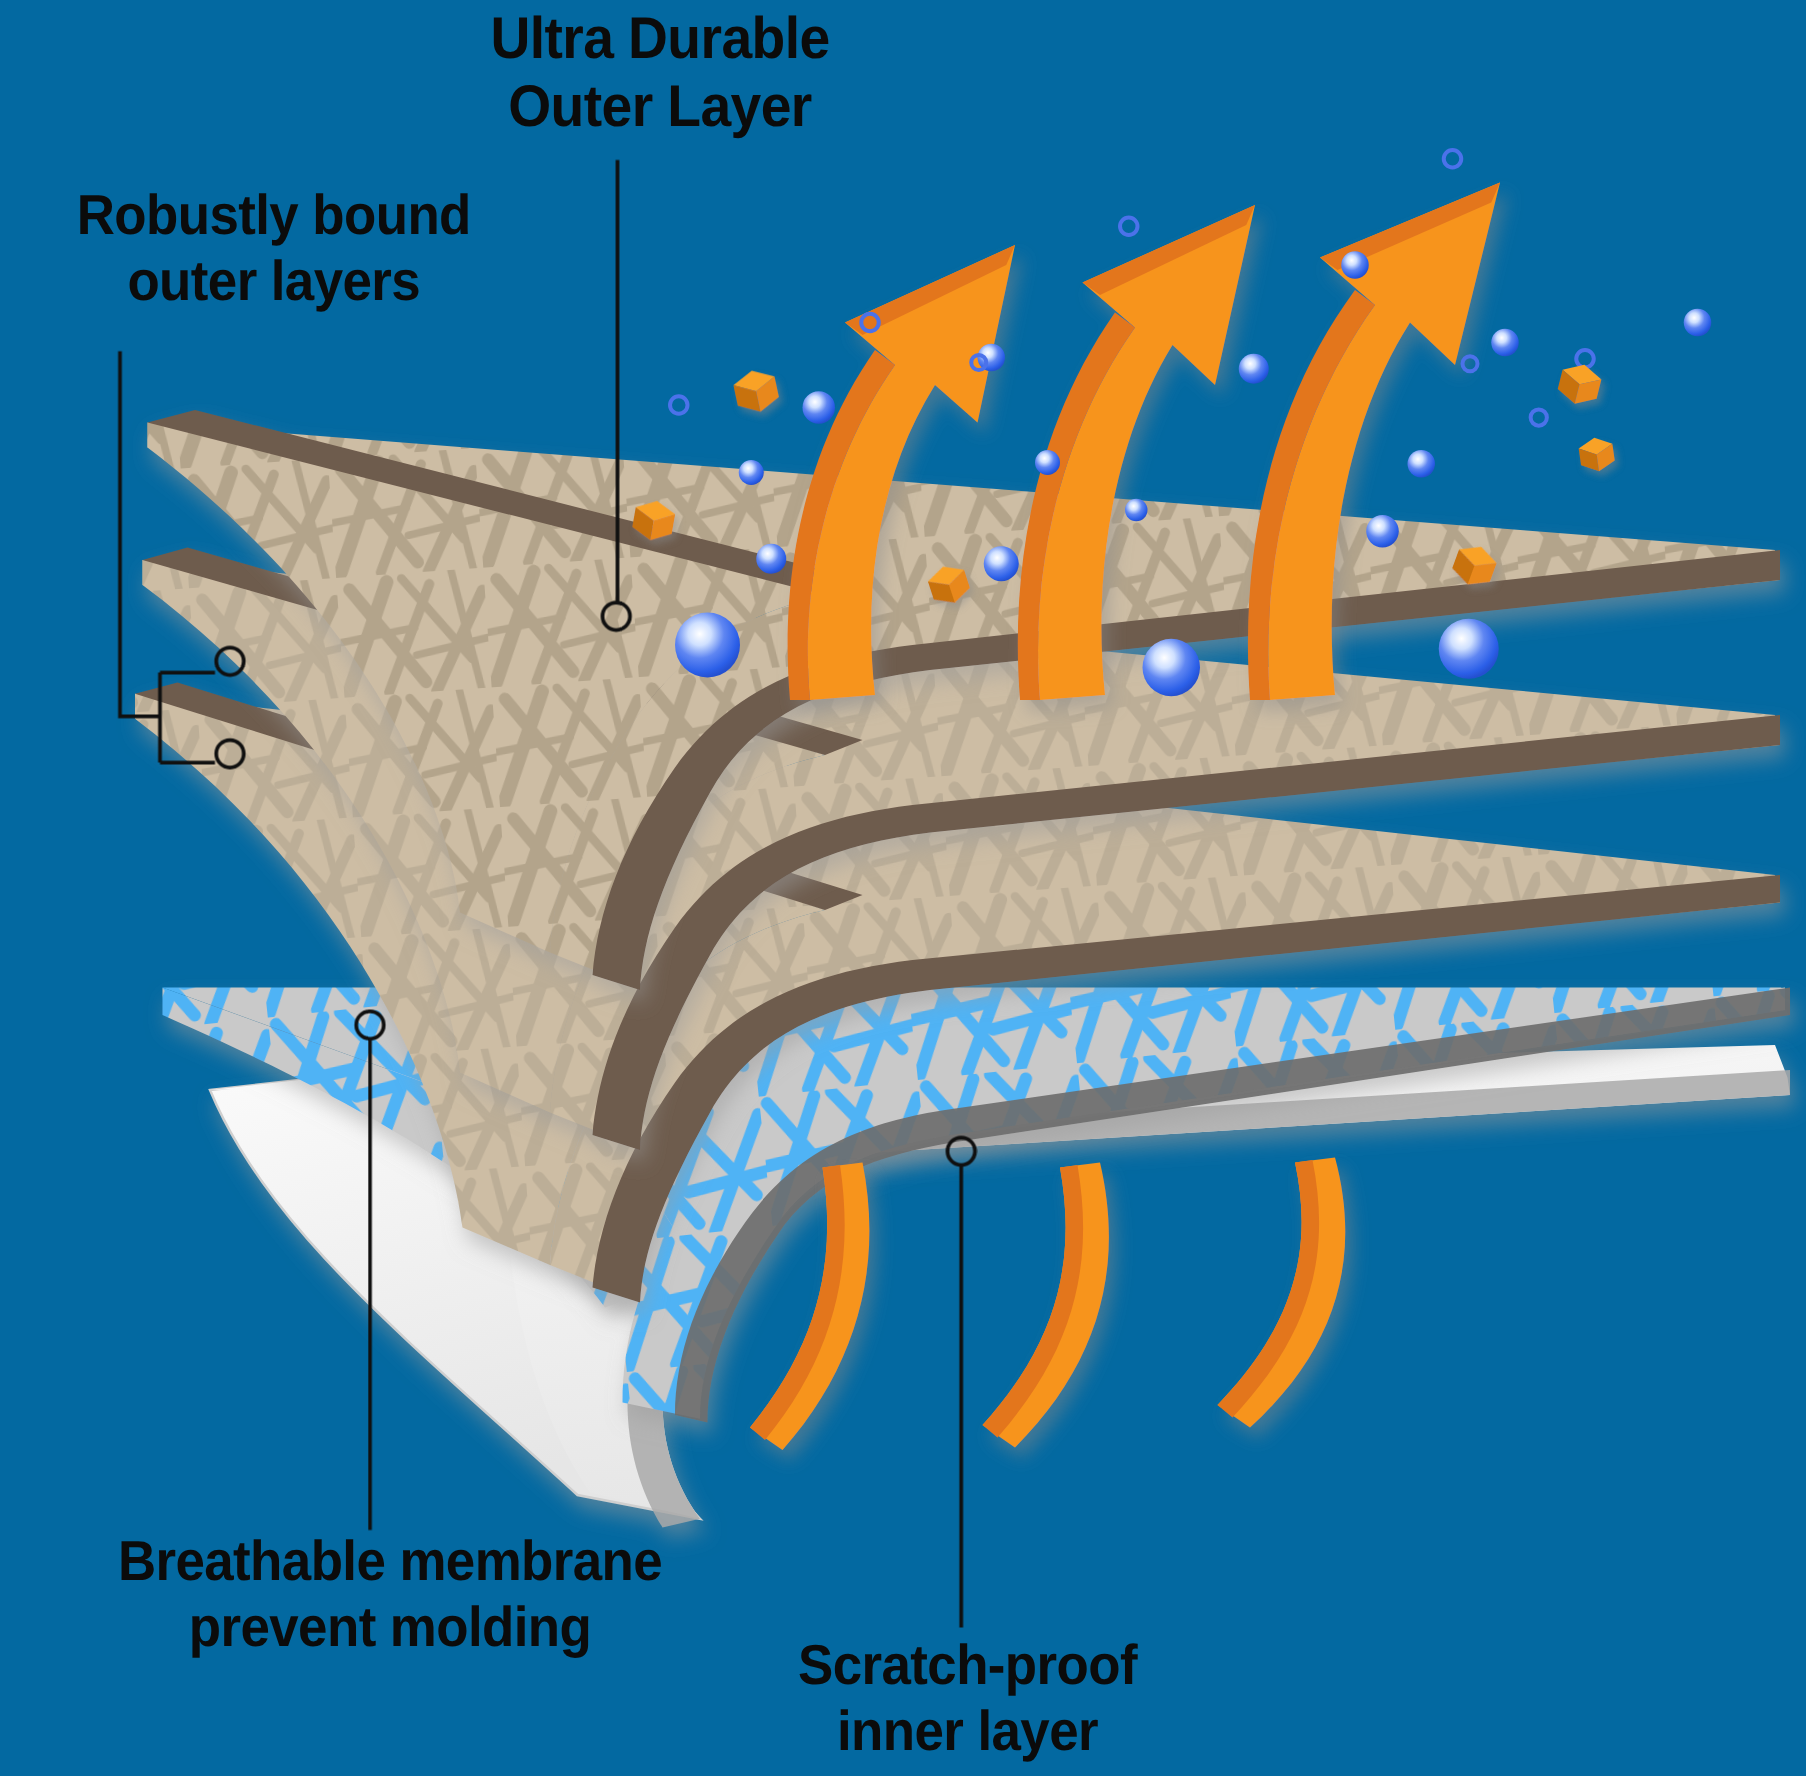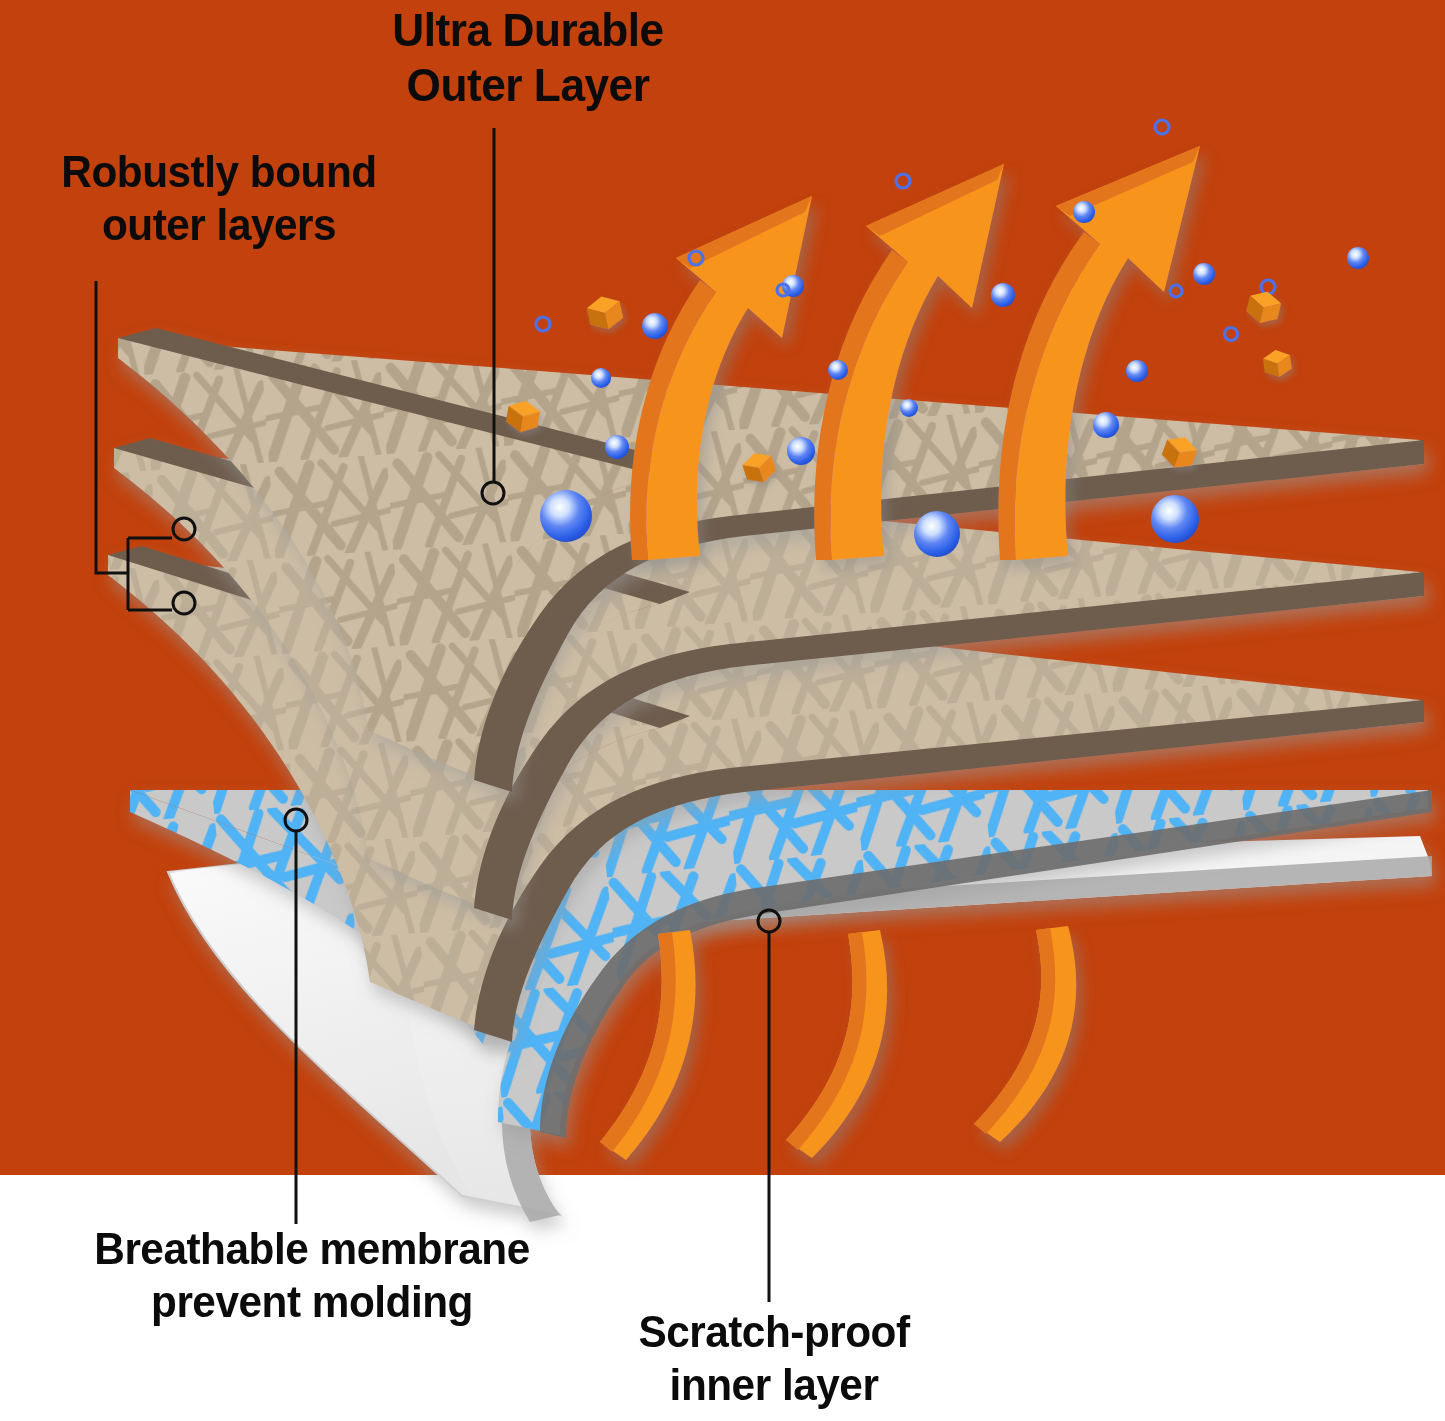--- a/index.html
+++ b/index.html
@@ -1,21 +1,21 @@
 <!DOCTYPE html>
 <html><head>
 <meta charset="utf-8">
 <title>Multi-Layer Fabric Construction Diagram</title>
 <style>
   html,body{margin:0;padding:0;background:#ffffff;}
   body{
     font-family:"Liberation Sans", sans-serif;
     width:1445px;height:1421px;overflow:hidden;position:relative;
   }
-  #stage{position:relative;width:1445px;height:1175px;background:#c2410c;}
+  #stage{position:relative;width:1445px;height:1421px;background:#0369a1;}
   #art{position:absolute;left:0;top:0;width:1445px;height:1421px;}
 
   .label{
     position:absolute;
     font-family:"Liberation Sans", sans-serif;
     font-weight:bold;
     color:#0b0b0b;
     line-height:1.18;
     letter-spacing:-0.5px;
     -webkit-font-smoothing:antialiased;

